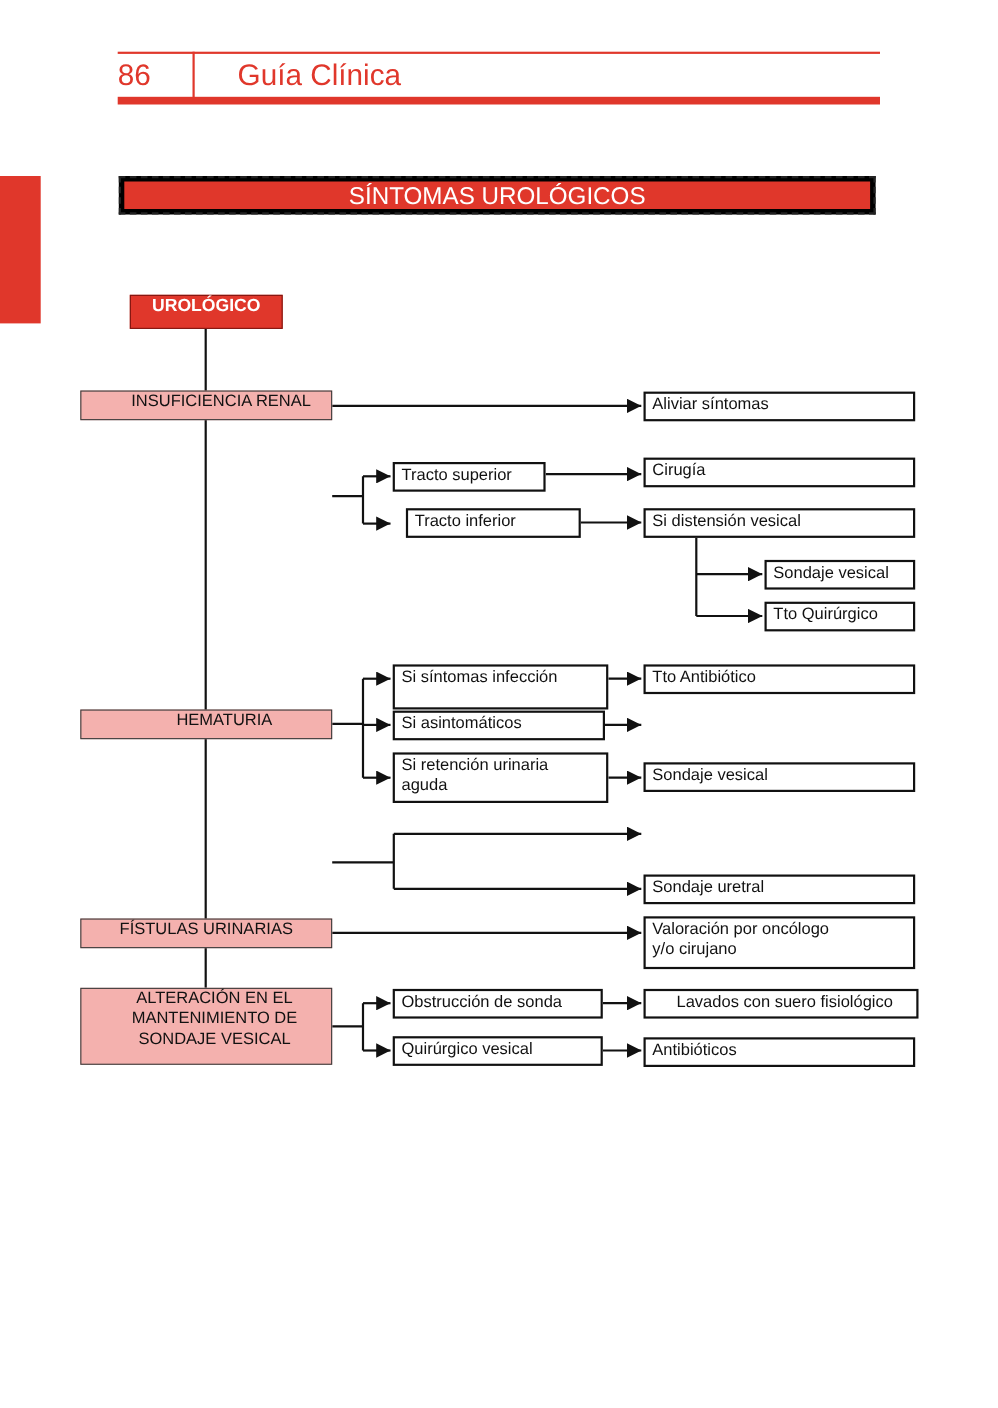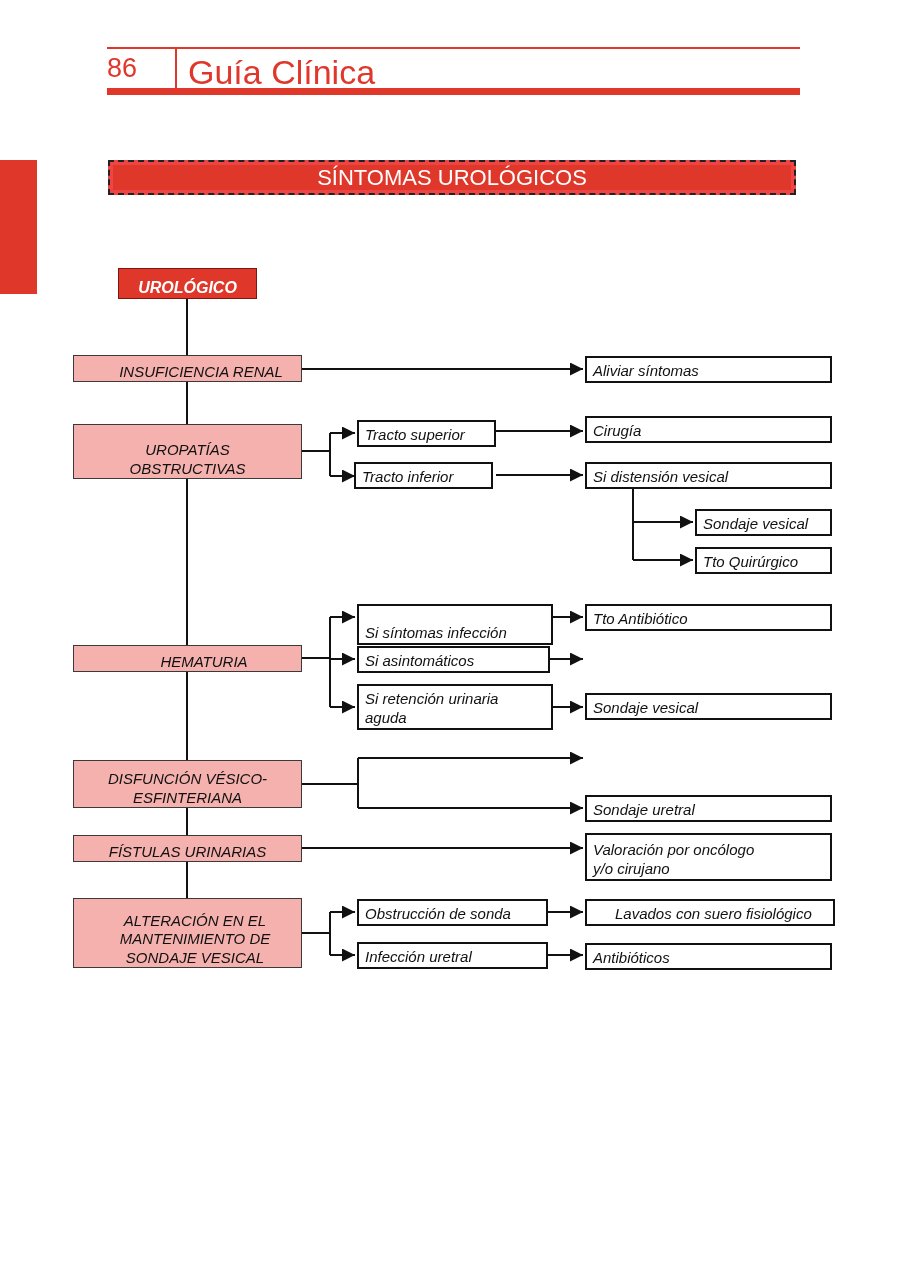--- a/index.html
+++ b/index.html
@@ -8,30 +8,30 @@
     --line:#111111;
   }
   html,body{margin:0;padding:0;background:#fff;}
   .page{
     position:relative;width:907px;height:1280px;background:#fff;overflow:hidden;
     font-family:"Liberation Sans", sans-serif;color:#111;
   }
   
   .hline{position:absolute;background:var(--red);}
   .page-num{position:absolute;left:107px;top:53px;font-size:27px;color:var(--red);}
-  .doc-title{position:absolute;left:188px;top:53px;font-size:34px;color:var(--red);}
+  .doc-title{position:absolute;left:216px;top:53px;font-size:27px;color:var(--red);}
   
   .side-tab{position:absolute;left:0;top:160px;width:37px;height:134px;background:var(--red);}
   
-  .banner{position:absolute;left:108px;top:160px;width:688px;border:2px dashed #222;padding:3px;box-sizing:border-box;background:#ef4444;}
+  .banner{position:absolute;left:108px;top:160px;width:688px;border:2px dashed #222;padding:3px;box-sizing:border-box;background:#000000;}
   .banner-inner{background:var(--red);color:#fff;text-align:center;font-size:22px;line-height:25px;height:25px;}
   
   .node{
-    position:absolute;box-sizing:border-box;display:flex;align-items:flex-end;
-    font-size:15px;line-height:1.22;z-index:2;font-style:italic;
+    position:absolute;box-sizing:border-box;display:flex;align-items:flex-start;
+    font-size:15px;line-height:1.22;z-index:2;
   }
   .node .lbl{white-space:pre-line;width:100%;}
   .node.red{background:var(--red);border:1px solid #7e150f;color:#fff;font-weight:bold;font-size:16px;justify-content:center;text-align:center;}
   .node.pink{background:var(--pink);border:1px solid #3a3a3a;justify-content:center;text-align:center;}
   .node.white{background:#fff;border:2px solid #111;justify-content:flex-start;padding:1px 4px 1px 6px;text-align:left;}
   .node.white .lbl{width:auto;}
   svg.connectors{position:absolute;left:0;top:0;z-index:1;pointer-events:none;}
 </style>
 </head>
 <body>
@@ -98,61 +98,53 @@
     </g>
   </svg>
 
   <div class="node red" style="left:118px;top:268px;width:139px;height:31px;">
     <span class="lbl">UROLÓGICO</span>
   </div>
 
   <div class="node pink" style="left:73px;top:355px;width:229px;height:27px;padding-left:27px;">
     <span class="lbl">INSUFICIENCIA RENAL</span>
   </div>
-  <div class="node pink" style="left:73px;top:424px;width:229px;height:55px;">
-    <span class="lbl">UROPATÍAS
-OBSTRUCTIVAS</span>
-  </div>
   <div class="node pink" style="left:73px;top:645px;width:229px;height:27px;padding-left:33px;">
     <span class="lbl">HEMATURIA</span>
-  </div>
-  <div class="node pink" style="left:73px;top:760px;width:229px;height:48px;">
-    <span class="lbl">DISFUNCIÓN VÉSICO-
-ESFINTERIANA</span>
   </div>
   <div class="node pink" style="left:73px;top:835px;width:229px;height:27px;">
     <span class="lbl">FÍSTULAS URINARIAS</span>
   </div>
   <div class="node pink" style="left:73px;top:898px;width:229px;height:70px;padding-left:15px;">
     <span class="lbl">ALTERACIÓN EN EL
 MANTENIMIENTO DE
 SONDAJE VESICAL</span>
   </div>
 
   <div class="node white" style="left:357px;top:420px;width:139px;height:27px;">
     <span class="lbl">Tracto superior</span>
   </div>
-  <div class="node white" style="left:354px;top:462px;width:139px;height:27px;">
+  <div class="node white" style="left:369px;top:462px;width:159px;height:27px;">
     <span class="lbl">Tracto inferior</span>
   </div>
   <div class="node white" style="left:357px;top:604px;width:196px;height:41px;">
     <span class="lbl">Si síntomas infección</span>
   </div>
   <div class="node white" style="left:357px;top:646px;width:193px;height:27px;">
     <span class="lbl">Si asintomáticos</span>
   </div>
   <div class="node white" style="left:357px;top:684px;width:196px;height:46px;">
     <span class="lbl">Si retención urinaria
 aguda</span>
   </div>
   <div class="node white" style="left:357px;top:899px;width:191px;height:27px;">
     <span class="lbl">Obstrucción de sonda</span>
   </div>
   <div class="node white" style="left:357px;top:942px;width:191px;height:27px;">
-    <span class="lbl">Infección uretral</span>
+    <span class="lbl">Quirúrgico vesical</span>
   </div>
 
   <div class="node white" style="left:585px;top:356px;width:247px;height:27px;">
     <span class="lbl">Aliviar síntomas</span>
   </div>
   <div class="node white" style="left:585px;top:416px;width:247px;height:27px;">
     <span class="lbl">Cirugía</span>
   </div>
   <div class="node white" style="left:585px;top:462px;width:247px;height:27px;">
     <span class="lbl">Si distensión vesical</span>

